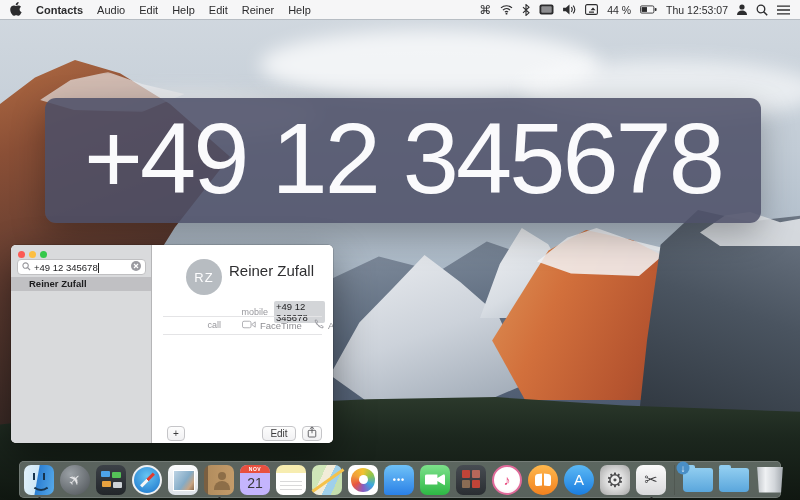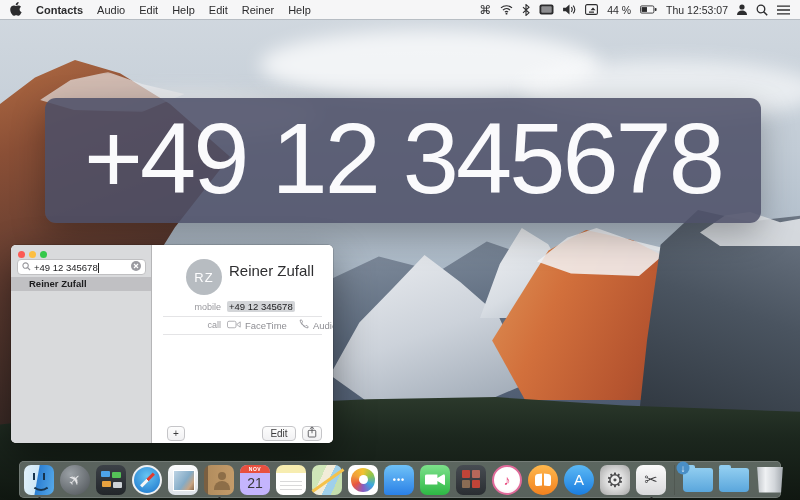--- a/index.html
+++ b/index.html
@@ -82,22 +82,22 @@
   .list-row.selected { background:#c0c0c3; }
   .detail { position:absolute; left:142px; top:0; width:180px; height:100%; background:#fff; }
   .avatar { position:absolute; left:33px; top:14px; width:36px; height:36px; border-radius:50%;
     background:#b7bcc1; color:#fdfdfe; display:flex; align-items:center; justify-content:center;
     font-size:13px; letter-spacing:1px; }
   .contact-name { position:absolute; left:76px; top:17px; font-size:15px; color:#2e2e30; white-space:nowrap; }
   .field-row { position:absolute; left:0; width:172px; display:flex; align-items:center; }
   .f-label { width:68px; text-align:right; color:#97979c; font-size:9px; flex:none; margin-right:6px; }
   .f-value { font-size:9.5px; color:#1c1c1e; }
   .f-value.hl { background:#d3d5d8; border-radius:2px; padding:0 2px; }
-  .row-mobile { top:56px; }
-  .row-call { top:74px; }
+  .row-mobile { top:56px;padding-left:47px; }
+  .row-call { top:74px;gap:15px; }
   .row-note { top:92px; }
   .call-items { display:flex; align-items:center; gap:4px; color:#8e8e93; font-size:9.5px; }
   .divider { position:absolute; left:10px; width:159px; border-top:1px solid #e4e4e6; }
   .div-1 { top:71px; } .div-2 { top:89px; }
   .wbtn { position:absolute; top:181px; height:15px; line-height:13px; text-align:center;
     font-size:10px; color:#3a3a3c; background:linear-gradient(#fdfdfd,#f1f1f3);
     border:1px solid #c5c5c8; border-radius:4px; }
   .btn-add { left:14px; width:18px; }
   .btn-edit { left:109px; width:34px; }
   .btn-share { left:149px; width:20px; display:flex; align-items:center; justify-content:center; }

